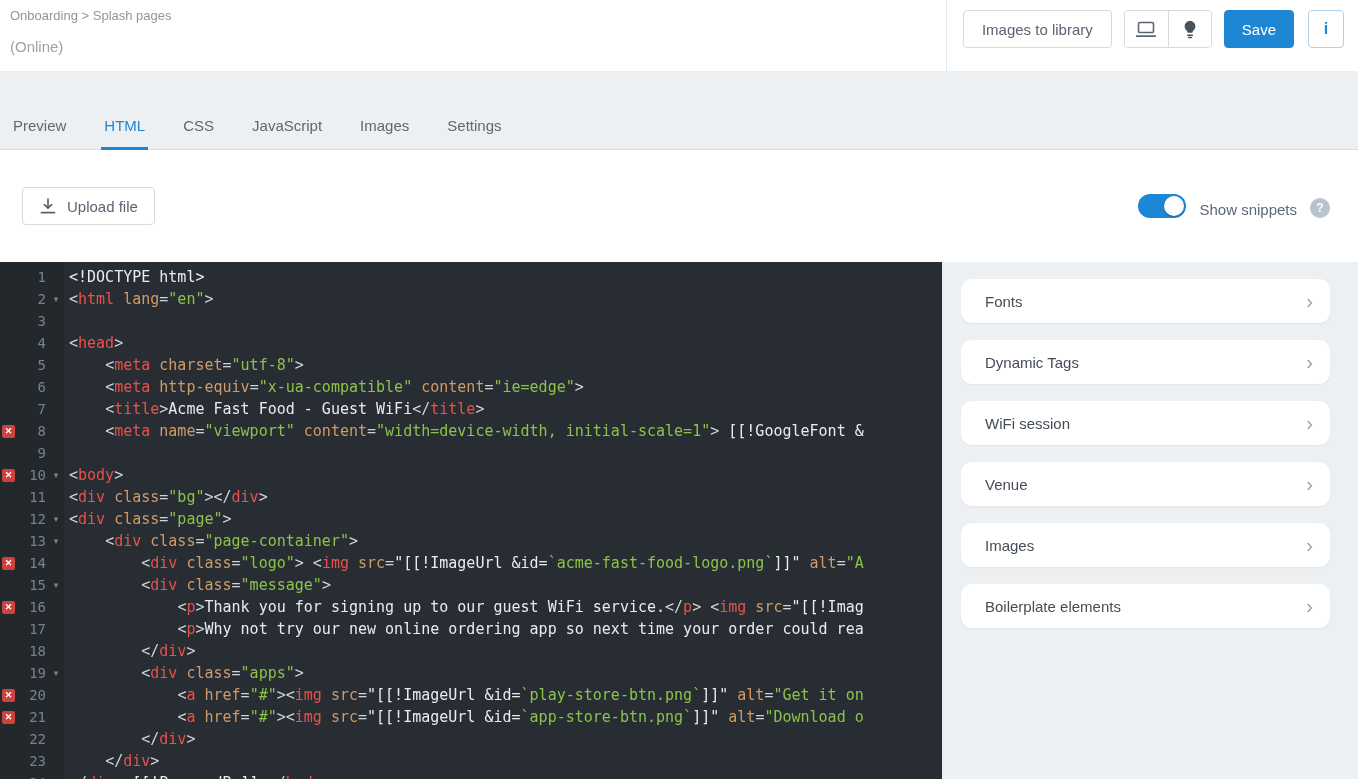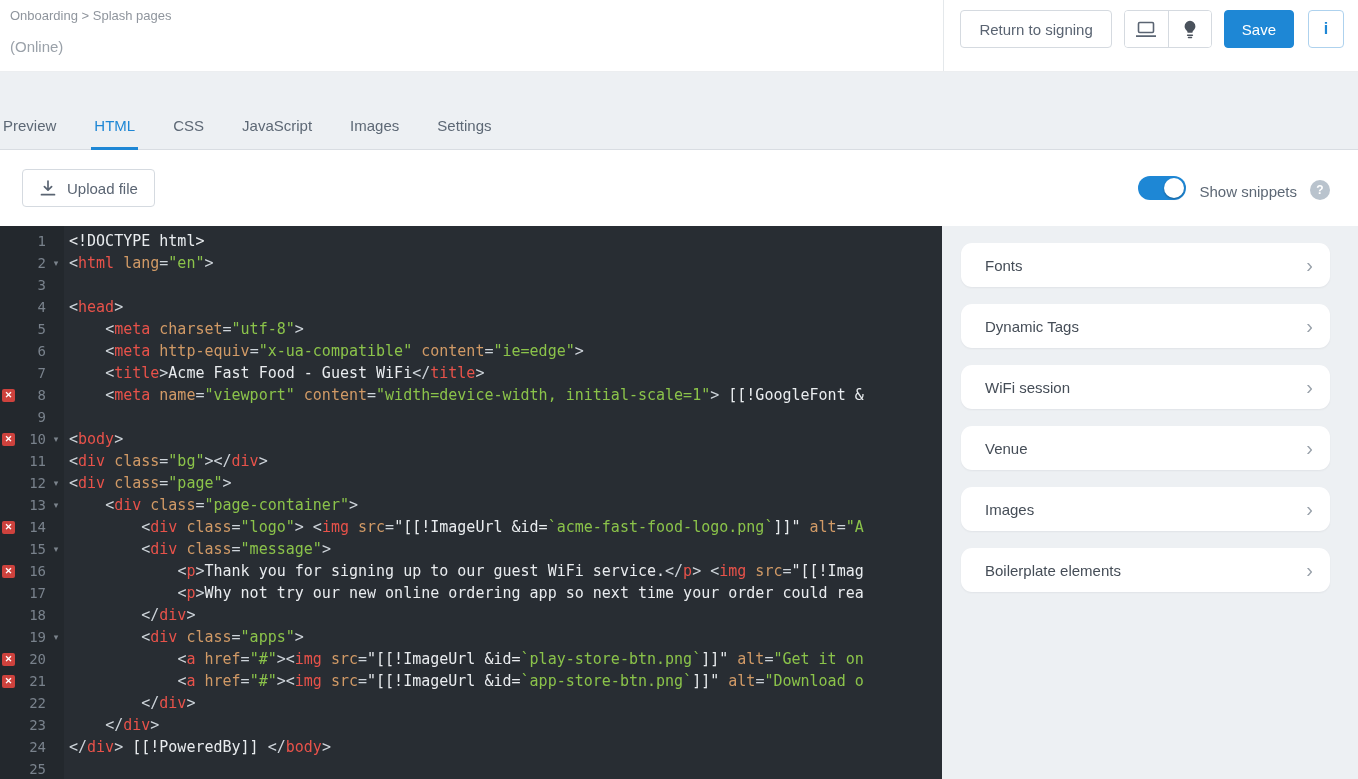--- a/index.html
+++ b/index.html
@@ -22,27 +22,27 @@
   .header-right{display:flex;align-items:flex-start;gap:12px;padding:10px 14px 0 16px;height:71px;border-left:1px solid #e4e8eb}
   .btn{height:38px;display:inline-flex;align-items:center;justify-content:center;border:1px solid #d5dae0;border-radius:4px;background:#fff;font-size:15px;color:#5a6472;cursor:pointer;font-family:inherit}
   .btn-return{padding:0 18px}
   .icon-group{display:flex;border:1px solid #d5dae0;border-radius:4px;height:38px;overflow:hidden}
   .icon-btn{width:43px;display:flex;align-items:center;justify-content:center;cursor:pointer;background:#fff}
   .icon-btn + .icon-btn{border-left:1px solid #d5dae0}
   .btn-save{background:var(--accent);color:#fff;border:1px solid var(--accent);padding:0 17px;font-weight:500}
   .btn-info{width:36px;border-color:#aed2ee;color:var(--accent);font-weight:700;font-size:16px;margin-left:2px}
 
   
-  .tabbar{height:78px;display:flex;align-items:flex-end;padding-left:0;border-bottom:1px solid #d9dde2;flex-shrink:0}
+  .tabbar{height:78px;display:flex;align-items:flex-end;padding-left:10px;border-bottom:1px solid #d9dde2;flex-shrink:0}
   .tab{font-size:15px;color:#5d6875;padding:0 3px 15px;margin-right:32px;cursor:pointer;position:relative}
   .tab.active{color:var(--accent)}
   .tab.active::after{content:"";position:absolute;left:0;right:0;bottom:-1px;height:3px;background:var(--accent)}
 
   
-  .toolbar{height:76px;background:#fff;display:flex;align-items:center;justify-content:space-between;padding:0 28px 0 22px;flex-shrink:0}
+  .toolbar{height:112px;background:#fff;display:flex;align-items:center;justify-content:space-between;padding:0 28px 0 22px;flex-shrink:0}
   .btn-upload{padding:0 16px;gap:10px}
   .dl-ic{display:flex;align-items:center}
   .snippets-ctl{display:flex;align-items:flex-end;gap:13px}
   .toggle{width:48px;height:24px;border-radius:12px;background:var(--accent);position:relative;cursor:pointer;flex-shrink:0}
   .toggle-knob{position:absolute;top:2px;right:2px;width:20px;height:20px;border-radius:50%;background:#fff;box-shadow:0 1px 2px rgba(0,0,0,.3)}
   .snippets-label{font-size:15px;color:#5d6875}
   .help{width:20px;height:20px;border-radius:50%;background:#b9c3cd;color:#fff;font-size:12px;font-weight:700;display:flex;align-items:center;justify-content:center;cursor:pointer}
 
   
   .content{flex:1;display:flex;overflow:hidden}
@@ -71,21 +71,21 @@
 <div class="app">
 
   <header class="header">
     <div class="header-left">
       <div class="breadcrumb">Onboarding &gt; Splash pages</div>
       <div class="title-row">
         <span class="page-status">(Online)</span>
       </div>
     </div>
     <div class="header-right">
-      <button class="btn btn-return">Return to signing</button>
+      <button class="btn btn-return">Images to library</button>
       <div class="icon-group">
         <div class="icon-btn">
           <span>
             <svg width="22" height="17" viewBox="0 0 22 17">
                 <rect x="3.5" y="1.5" width="15" height="10" rx="1.2" fill="none" stroke="#5a6472" stroke-width="1.6"></rect>
                 <path d="M1 15.2h20" stroke="#5a6472" stroke-width="1.7"></path>
               </svg>
           </span>
         </div>
         <div class="icon-btn">

